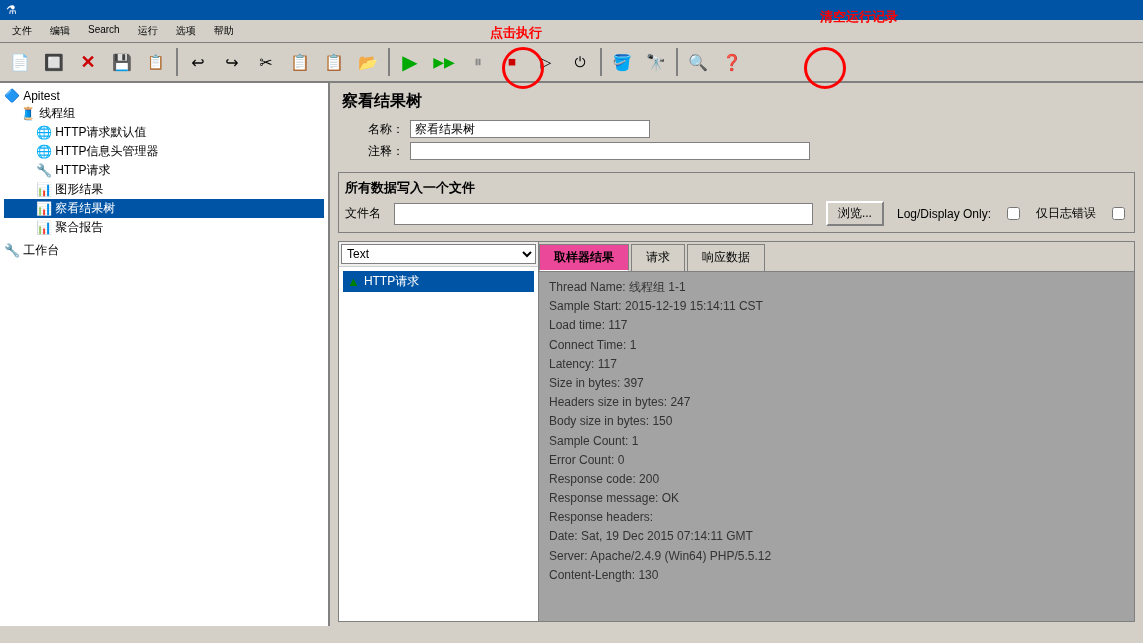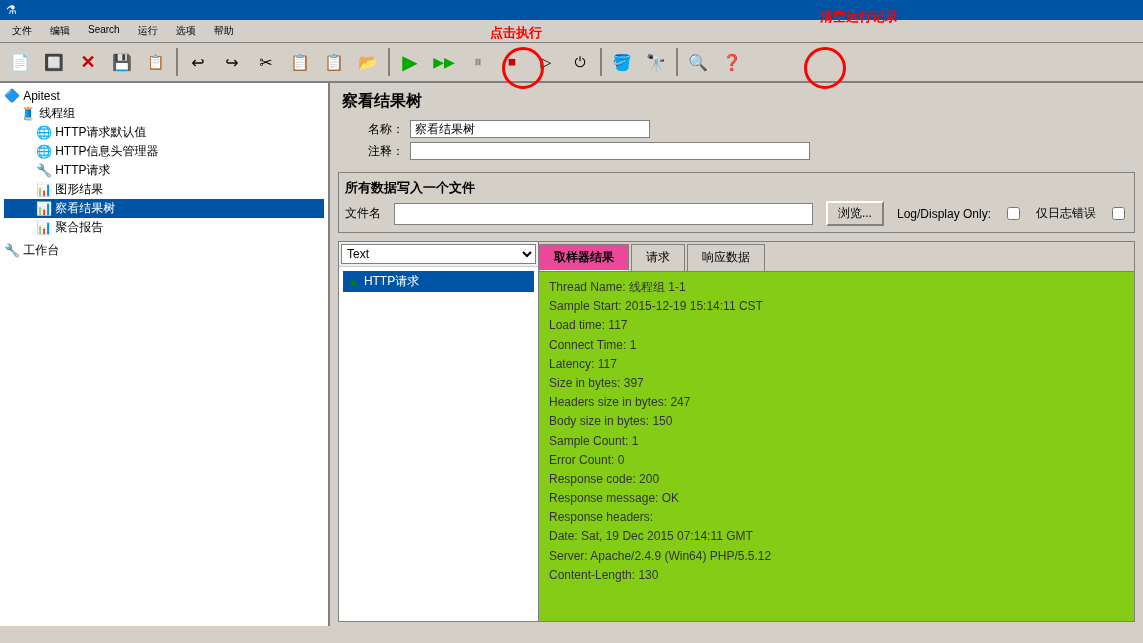--- a/index.html
+++ b/index.html
@@ -225,21 +225,21 @@
     .result-item.selected { background: #0054a6; color: white; }
     .result-item .item-icon { margin-right: 4px; color: green; font-size: 13px; }
 
     
     #result-detail {
       flex: 1;
       overflow: auto;
       padding: 6px 10px;
       font-size: 12px;
       line-height: 1.6;
-      background: #84cc16;
+      background: #a3a3a3;
       color: #333;
     }
 
     
     #annotations {
       position: absolute;
       top: 0; left: 0;
       pointer-events: none;
       width: 1143px;
     }

